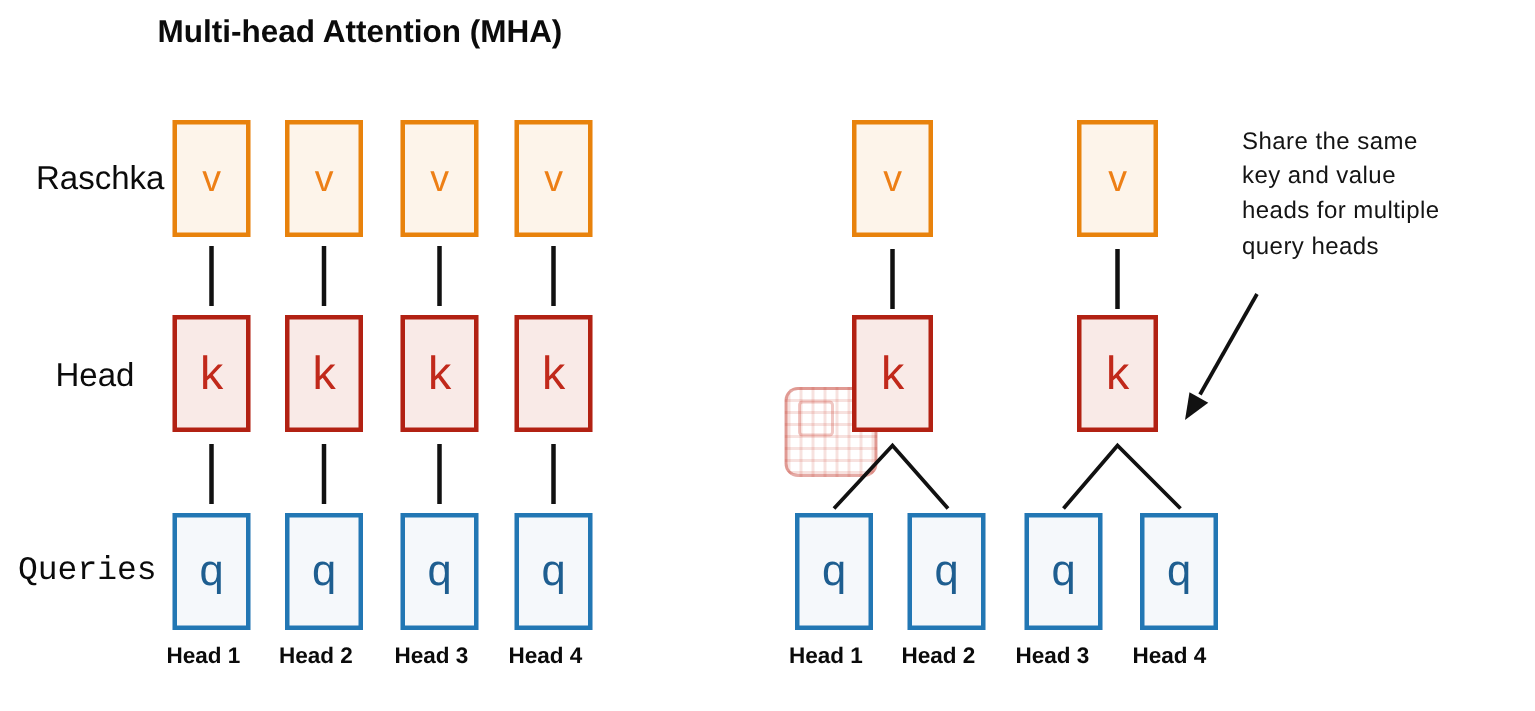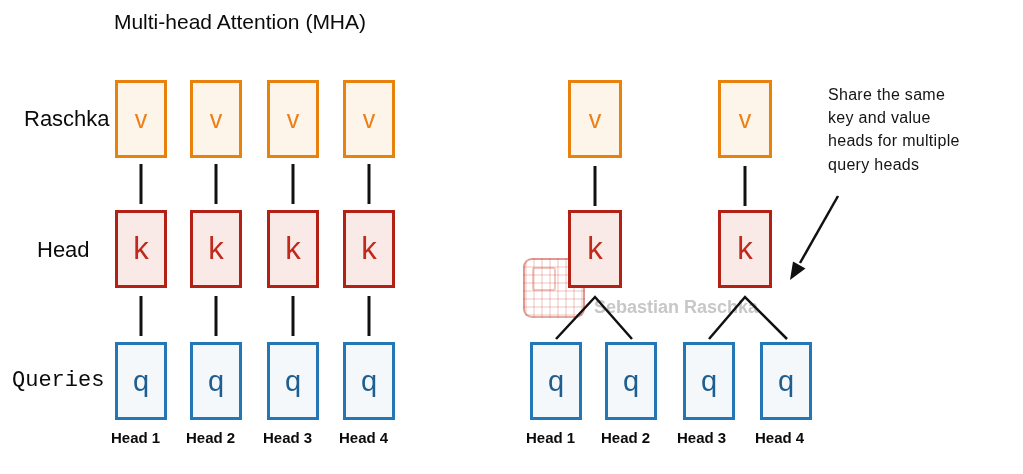--- a/index.html
+++ b/index.html
@@ -5,21 +5,21 @@
   html,body{margin:0;padding:0;background:#ffffff;}
   #canvas{
     position:relative;
     width:1023px;height:474px;
     background:#ffffff;
     font-family:"Liberation Sans", sans-serif;
     overflow:hidden;
   }
   .title{
     position:absolute;
-    font-size:21px;font-weight:normal;color:#0b0b0b;
+    font-size:21px;font-weight:bold;color:#0b0b0b;
     text-align:center;white-space:nowrap;
     z-index:3;
   }
   .row-label{
     position:absolute;
     font-size:22px;color:#0b0b0b;
     z-index:3;white-space:nowrap;
   }
   .box{
     position:absolute;
@@ -201,16 +201,15 @@
     <polyline points="709,339 745,297 787,339" fill="none" stroke="#111" stroke-width="2.5"></polyline>
 
     <line x1="838" y1="196" x2="800" y2="263" stroke="#111" stroke-width="2.5"></line>
     <polygon points="790,280 793,261.5 805.5,268.5" fill="#111"></polygon>
   </svg>
 
   <div class="stamp">
       <div class="inner"></div>
     </div>
 
-  <div class="author-mark">Sebastian Raschka</div>
 
 
 </div>
 
 </body></html>

